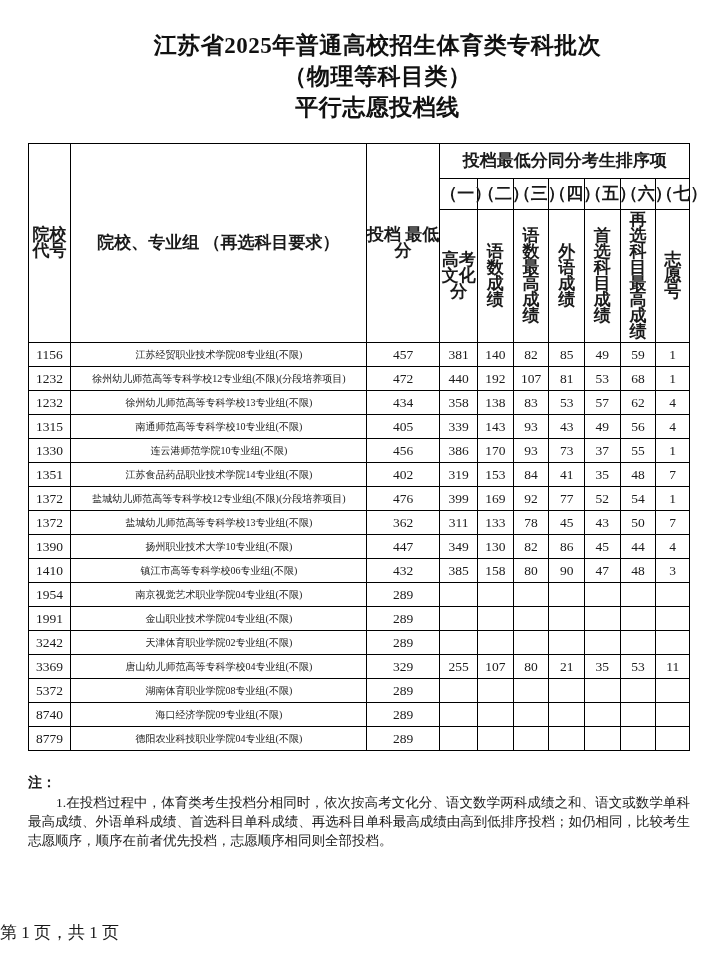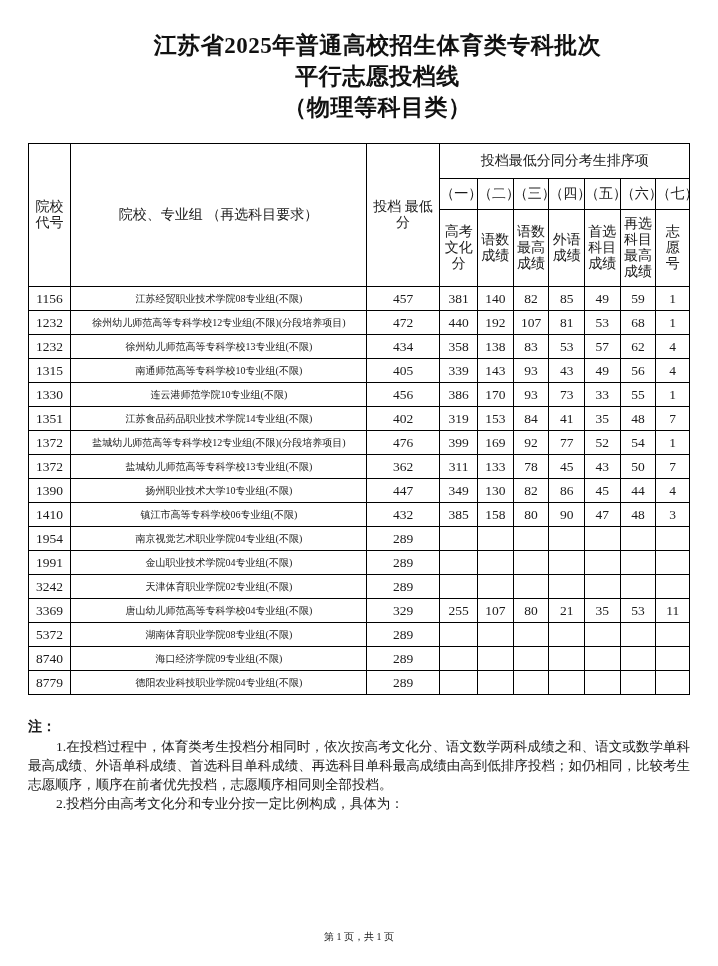--- a/index.html
+++ b/index.html
@@ -50,22 +50,22 @@
   }
   table.score-table th,
   table.score-table td {
     border: 1px solid #000;
     padding: 0;
     text-align: center;
     vertical-align: middle;
     color: #1a1a1a;
   }
   table.score-table thead th {
-    font-weight: normal;
-    font-size: 14px;
+    font-weight: bold;
+    font-size: 17px;
     line-height: 16px;
   }
   .th-group {
     height: 34px;
     font-size: 14px;
   }
   .th-roman {
     height: 30px;
     font-size: 14px;
   }
@@ -128,34 +128,34 @@
   .note-sub {
     text-indent: 28px;
   }
 
   
   .footer {
     position: absolute;
     left: 0;
     right: 0;
     bottom: 22px;
-    text-align: center;
-    font-size: 10px;
+    text-align: left;
+    font-size: 17px;
     color: #1a1a1a;
   }
 </style>
 </head>
 <body>
 
 <div class="page">
 
   <div class="title-block">
     <div class="title-line">江苏省2025年普通高校招生体育类专科批次</div>
+    <div class="title-line">（物理等科目类）</div>
     <div class="title-line">平行志愿投档线</div>
-    <div class="title-line">（物理等科目类）</div>
   </div>
 
   <div class="table-wrap">
     <table class="score-table">
       <colgroup>
         <col class="col-code">
         <col class="col-name">
         <col class="col-min">
         <col class="col-n1">
         <col class="col-n2">
@@ -277,21 +277,21 @@
             <td class="cell-num">4</td>
           </tr>
           <tr>
             <td class="cell-code">1330</td>
             <td class="cell-name">连云港师范学院10专业组(不限)</td>
             <td class="cell-num">456</td>
             <td class="cell-num">386</td>
             <td class="cell-num">170</td>
             <td class="cell-num">93</td>
             <td class="cell-num">73</td>
-            <td class="cell-num">33</td>
+            <td class="cell-num">37</td>
             <td class="cell-num">55</td>
             <td class="cell-num">1</td>
           </tr>
           <tr>
             <td class="cell-code">1351</td>
             <td class="cell-name">江苏食品药品职业技术学院14专业组(不限)</td>
             <td class="cell-num">402</td>
             <td class="cell-num">319</td>
             <td class="cell-num">153</td>
             <td class="cell-num">84</td>
@@ -432,20 +432,19 @@
             <td class="cell-num"></td>
             <td class="cell-num"></td>
           </tr>
         </tbody>
     </table>
   </div>
 
   <div class="notes">
     <div class="notes-label">注：</div>
     <div class="note-item">1.在投档过程中，体育类考生投档分相同时，依次按高考文化分、语文数学两科成绩之和、语文或数学单科最高成绩、外语单科成绩、首选科目单科成绩、再选科目单科最高成绩由高到低排序投档；如仍相同，比较考生志愿顺序，顺序在前者优先投档，志愿顺序相同则全部投档。</div>
-    <div class="note-item">2.投档分由高考文化分和专业分按一定比例构成，具体为：</div>
   </div>
 
   <div class="footer">
     <span>第 1 页，共 1 页</span>
   </div>
 
 </div>
 
 </body></html>

